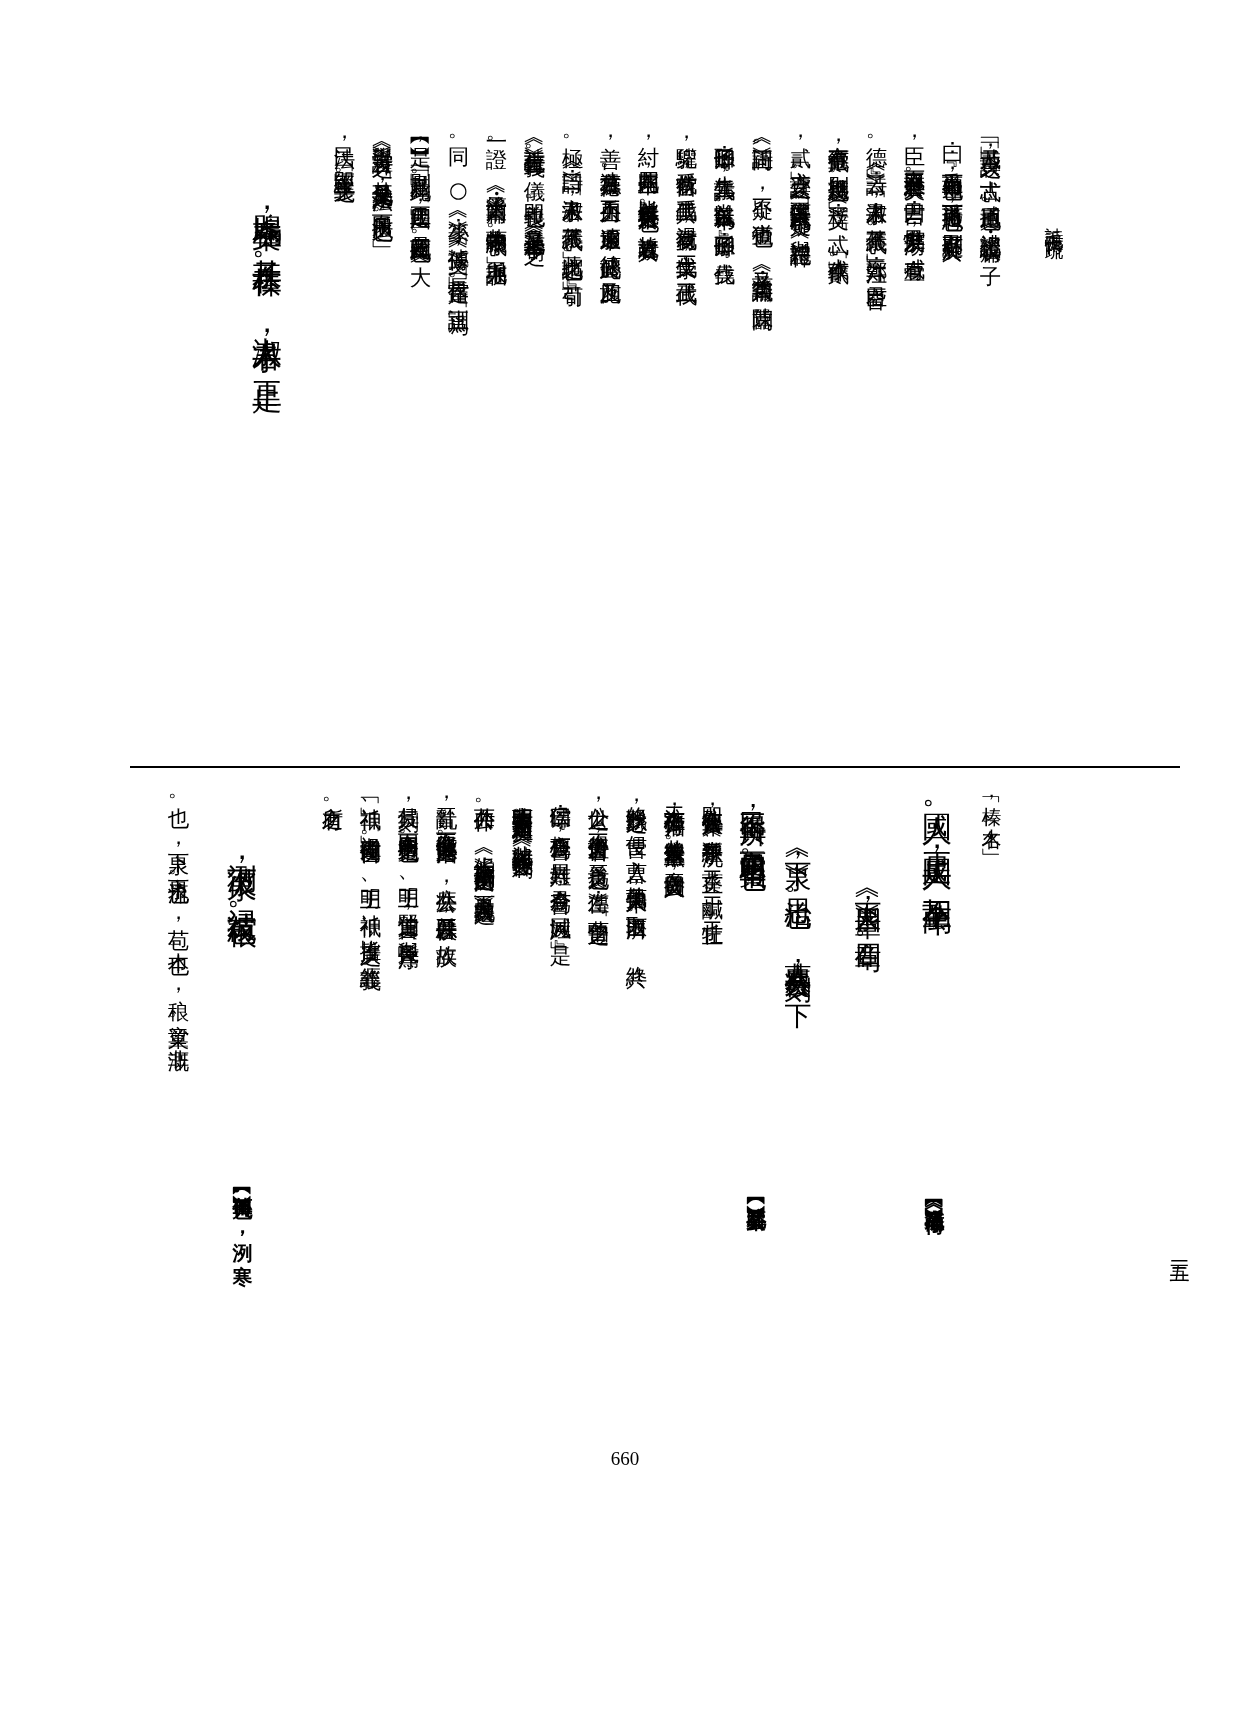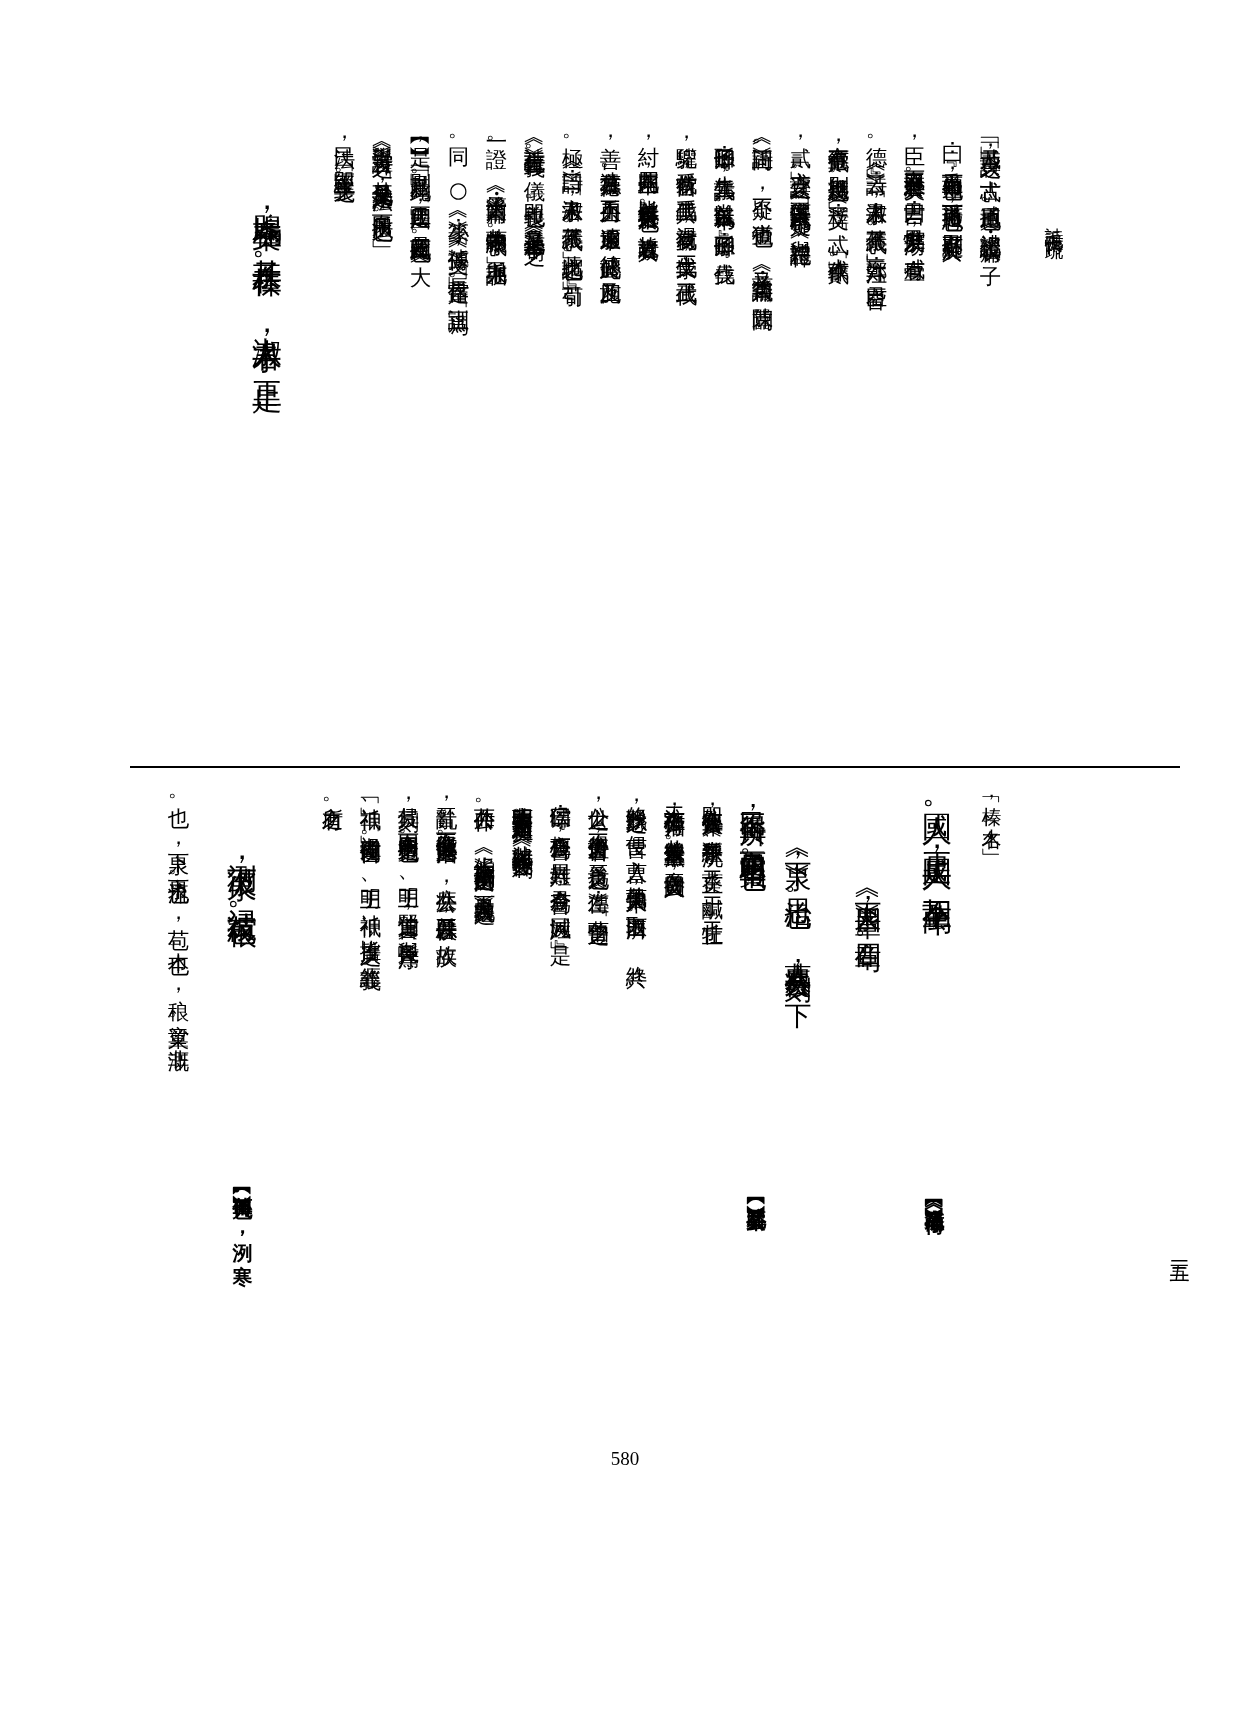--- a/index.html
+++ b/index.html
@@ -159,15 +159,15 @@
   <div class="colblock lower" style="right:825px; top:790px;">其侵刻，而因念周之賢伯也。　明王、賢伯連言，與《鳧鷖》序</div>
   <div class="colblock lower" style="right:863px; top:790px;">「神祇」、「祖考」連言同例。　明王、神祇，皆推廣之，非經義</div>
   <div class="colblock lower" style="right:901px; top:790px;">之所有。</div>
   <div class="colblock lower" style="right:939px; top:790px;"></div>
 
   <div class="verse" style="right:985px; top:840px; height:380px;">洌彼下泉，浸彼苞稂。</div>
   <div class="small-note bold" style="right:992px; top:1180px; height:220px;">【傳】興也。　洌，寒</div>
 
   <div class="colblock lower" style="right:1055px; top:790px;">也。　下泉，泉下流也。　苞，本也。　稂，童粱。非溉</div>
 
-  <div class="folio-bottom" style="top:1448px;">580</div>
+  <div class="folio-bottom" style="top:1448px;">660</div>
 
 </div>
 
 </body></html>

